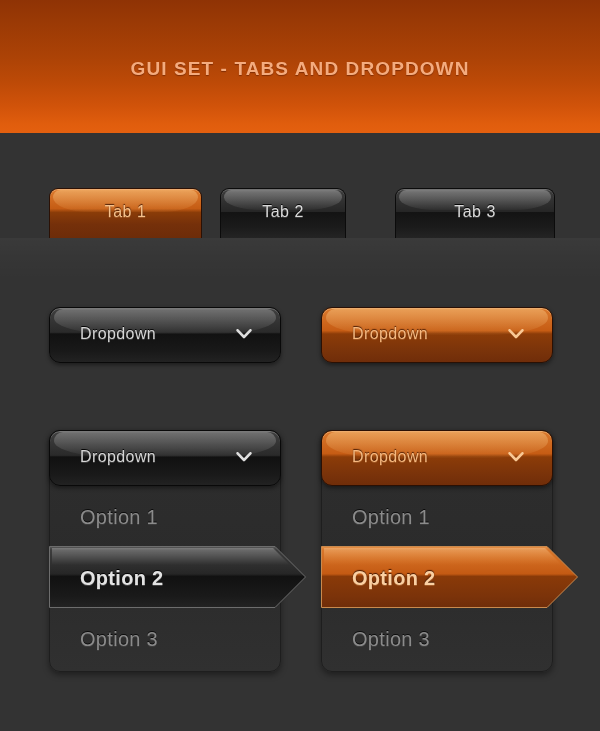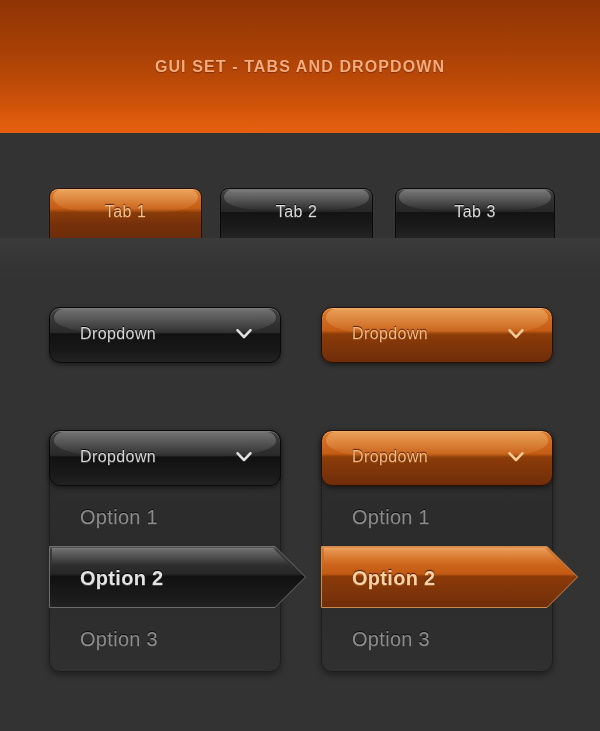--- a/index.html
+++ b/index.html
@@ -28,21 +28,21 @@
         #bd4a07 62%,
         #d1530a 80%,
         #e05d0d 93%,
         #e4600f 100%);
   }
   .header-title {
     position: absolute;
     left: 0; right: 0;
     top: 58px;
     text-align: center;
-    font-size: 16px;
+    font-size: 19px;
     letter-spacing: 1.1px;
     font-weight: bold;
     color: #f4ab7e;
     text-shadow: 0 1px 1px rgba(90,25,0,.55);
     white-space: nowrap;
   }
 
   
   .stage {
     position: absolute;
@@ -251,21 +251,21 @@
 <div class="stage">
 
   <div class="tab-content-band"></div>
 
   <div class="tabs">
 
     <div class="tab tab-active" style="left:0px; width:153px;">
       <span class="tab-label">Tab 1</span>
     </div>
 
-    <div class="tab tab-dark" style="left:171px; width:153px;">
+    <div class="tab tab-dark" style="left:171px; width:126px;">
       <span class="tab-label">Tab 2</span>
     </div>
 
     <div class="tab tab-dark" style="left:346px; width:160px;padding-left:12px;">
       <span class="tab-label">Tab 3</span>
     </div>
   </div>
 
   <div class="dd-btn dd-dark" style="left:49px; top:174px; width:232px;">
     <span class="dd-label">Dropdown</span>

